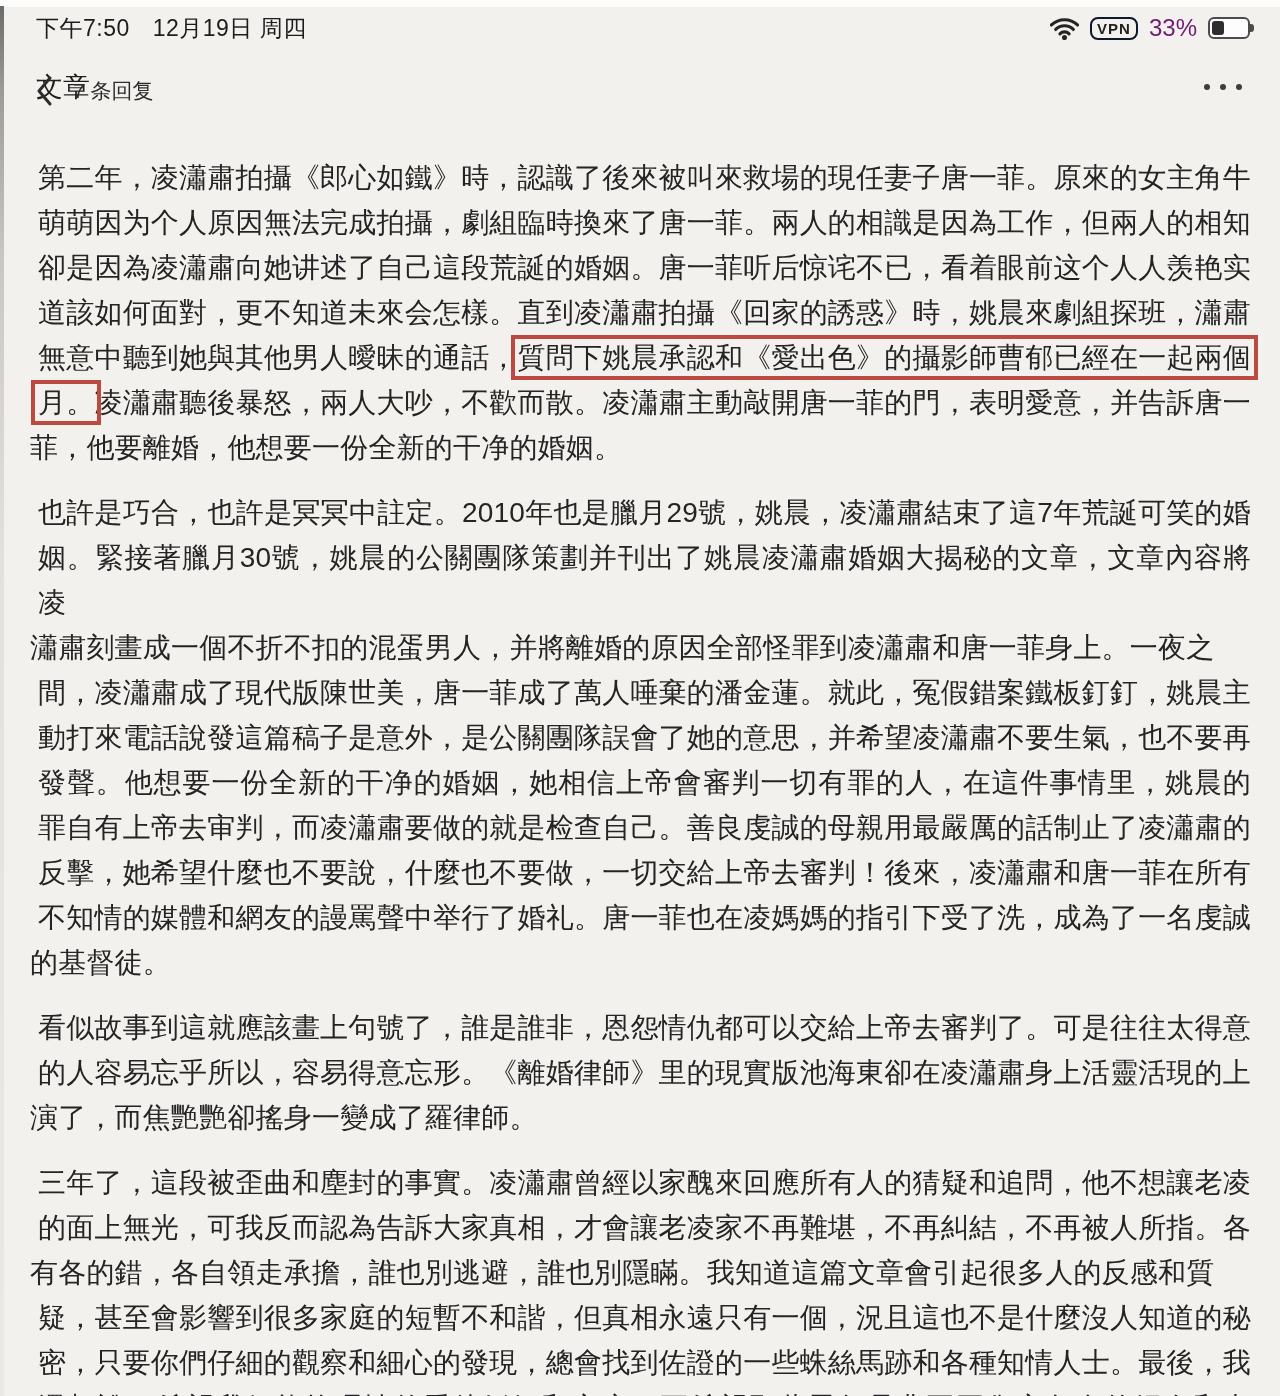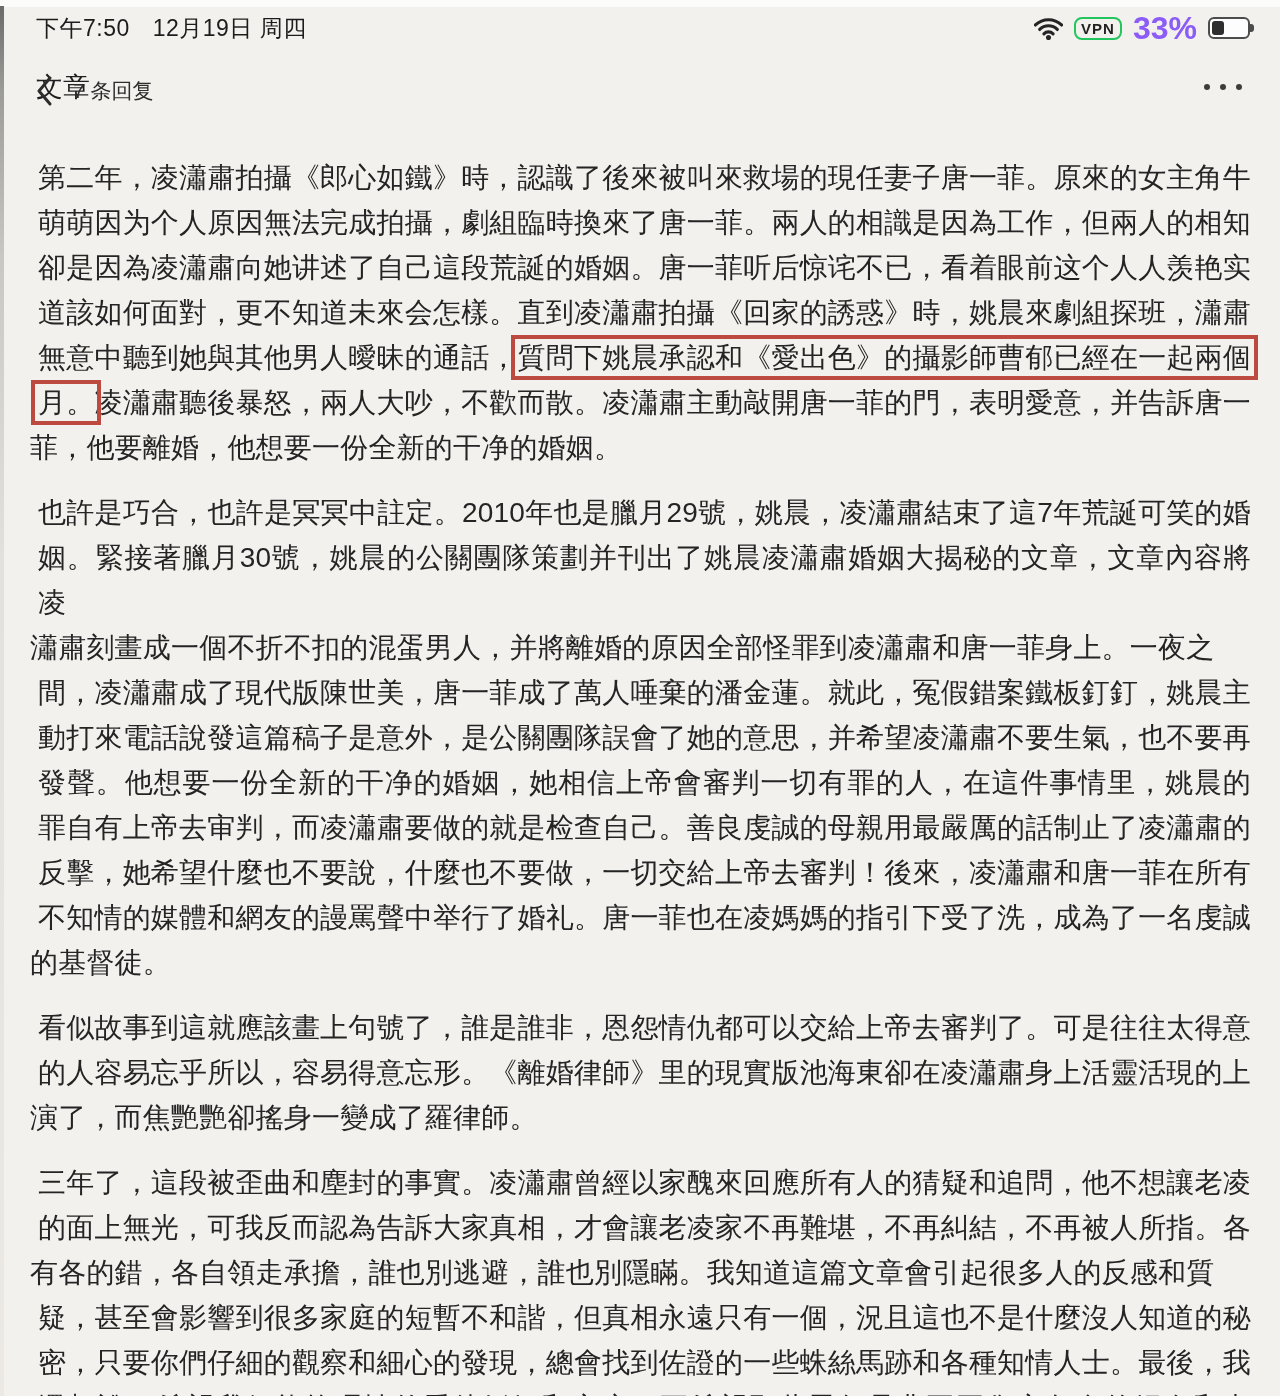--- a/index.html
+++ b/index.html
@@ -14,23 +14,23 @@
   .left-edge{position:absolute;top:6px;left:0;width:4px;height:1390px;
     background:linear-gradient(180deg,#6a6a6a 0%,#9b9b98 6%,#c9c7c3 18%,#e3e1dd 40%,#ece9e5 100%);}
 
   
   .status-bar{position:absolute;top:13px;left:36px;right:30px;height:30px;
     display:flex;justify-content:space-between;align-items:center;}
   .status-left{font-size:23px;font-weight:400;color:#1c1c1c;letter-spacing:.5px;}
   .status-left .date{margin-left:16px;}
   .status-right{display:flex;align-items:center;gap:11px;}
   .wifi{display:flex;align-items:center;}
-  .vpn-badge{font-size:15px;font-weight:700;color:#222;border:2px solid #22c55e;
+  .vpn-badge{font-size:15px;font-weight:700;color:#222;border:2px solid #0f172a;
     border-radius:8px;padding:0 5px;line-height:19px;letter-spacing:1px;}
-  .batt-pct{font-size:32px;font-weight:700;color:#8b5cf6;}
+  .batt-pct{font-size:24px;font-weight:400;color:#701a75;}
   .battery{position:relative;width:42px;height:22px;border:2px solid #4c4c4c;
     border-radius:6px;background:#fdfdfd;box-sizing:border-box;}
   .battery .fill{position:absolute;top:2px;left:2px;bottom:2px;width:31%;
     background:#2e2e2e;border-radius:3px;}
   .battery .tip{position:absolute;right:-6px;top:5px;width:4px;height:8px;
     background:#4c4c4c;border-radius:0 3px 3px 0;}
 
   
   .nav-bar{position:absolute;top:64px;left:36px;right:36px;height:46px;
     display:flex;align-items:center;}

